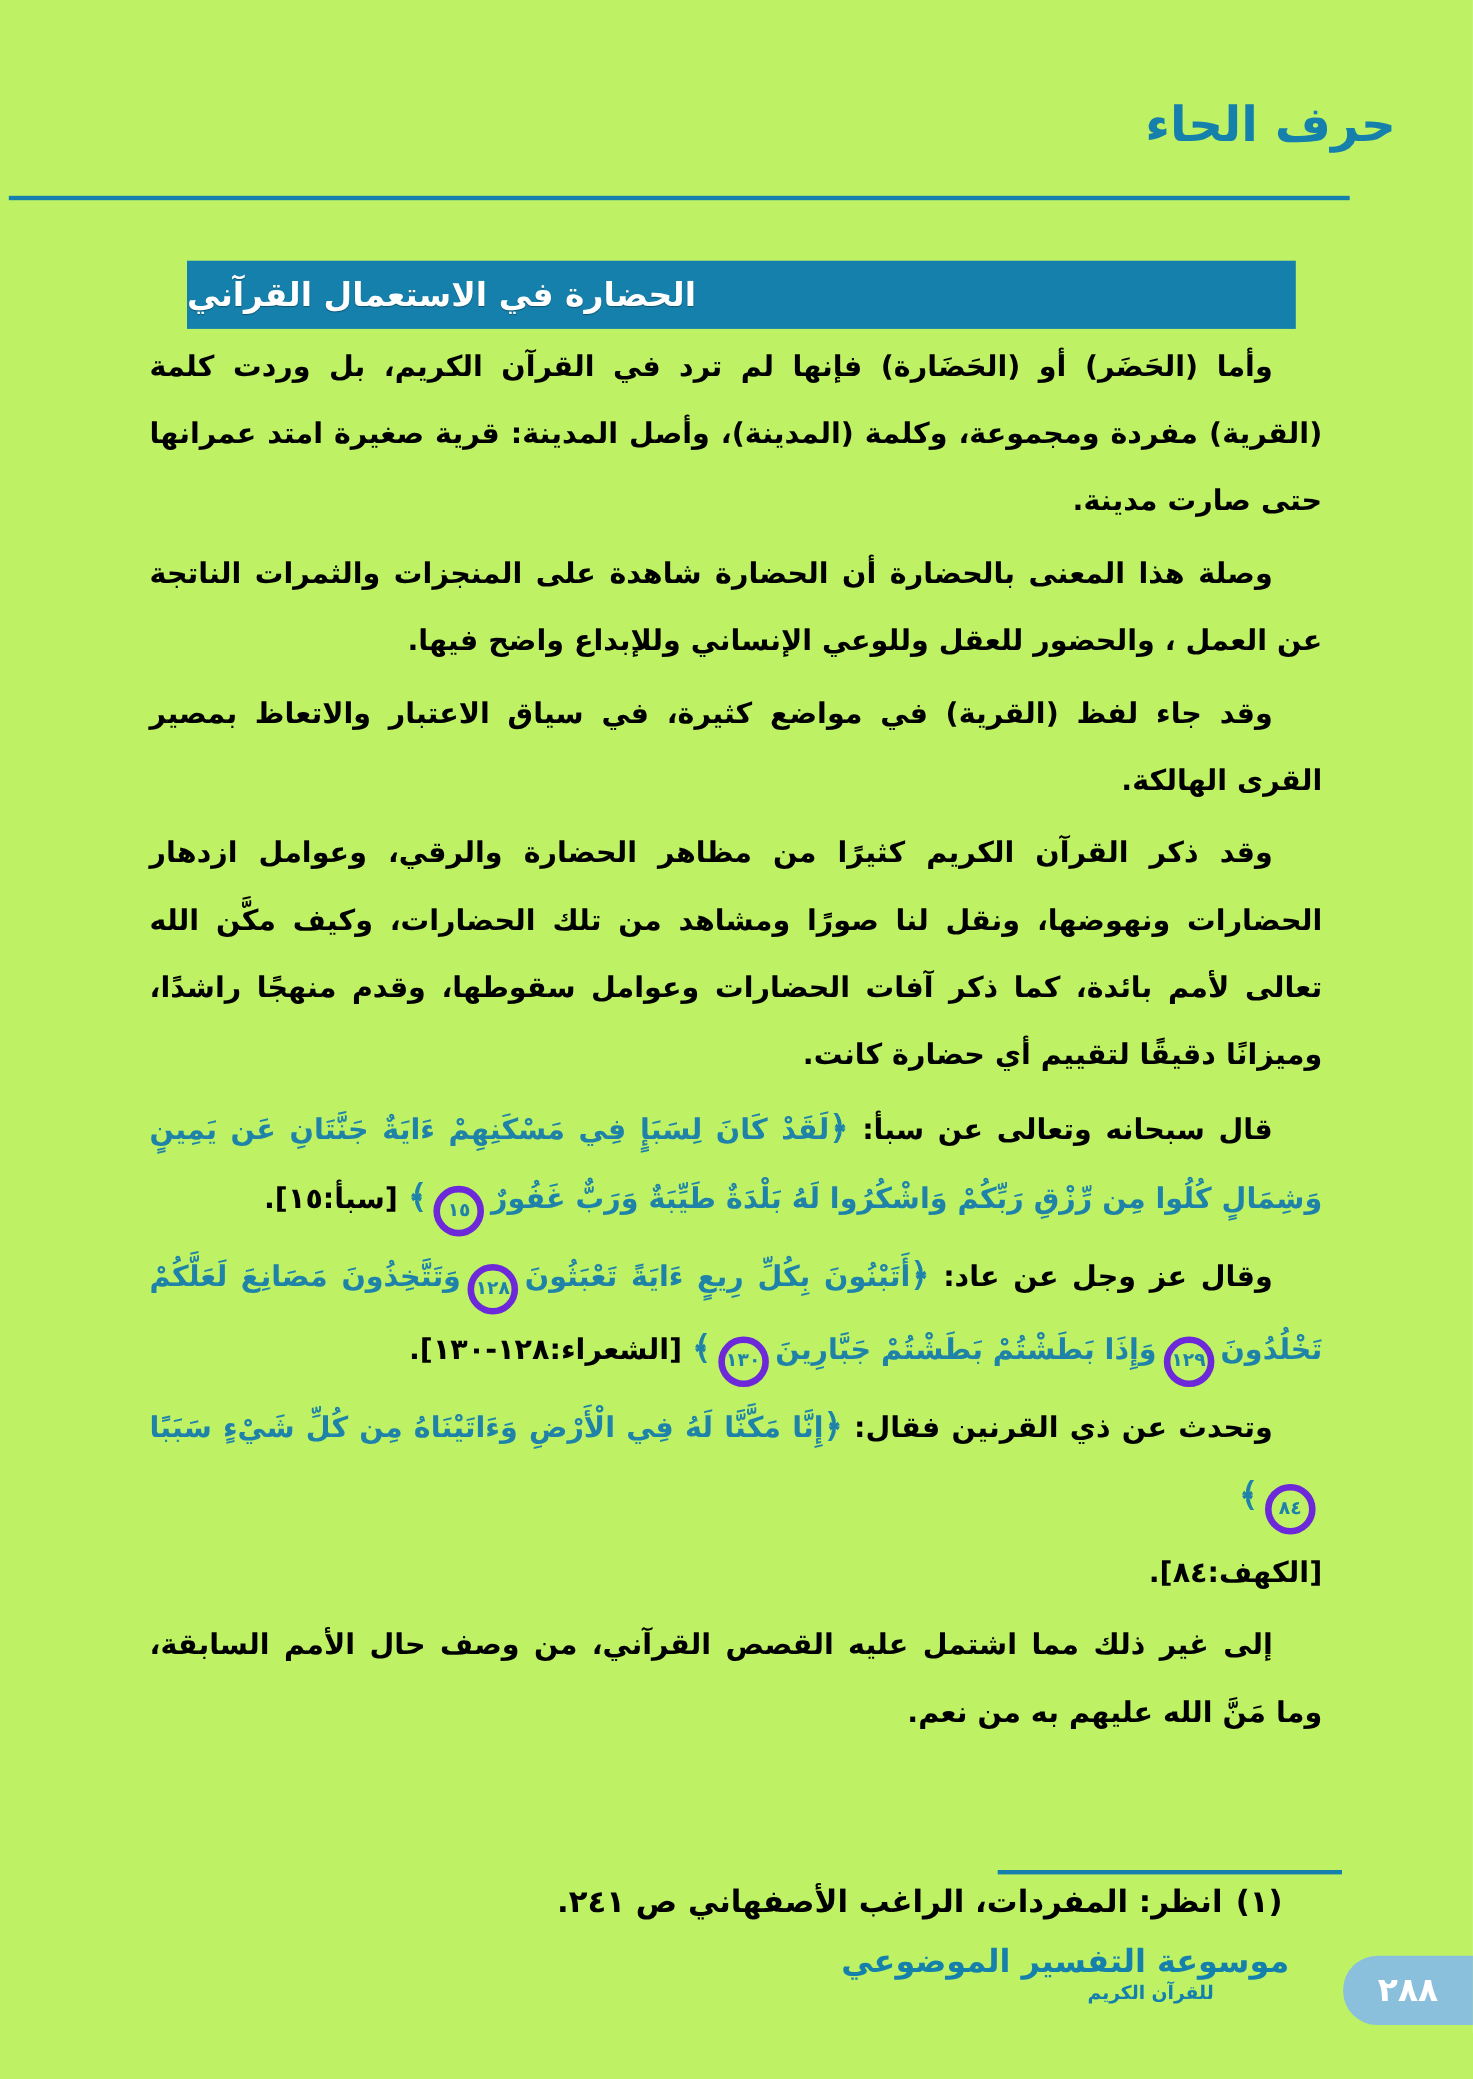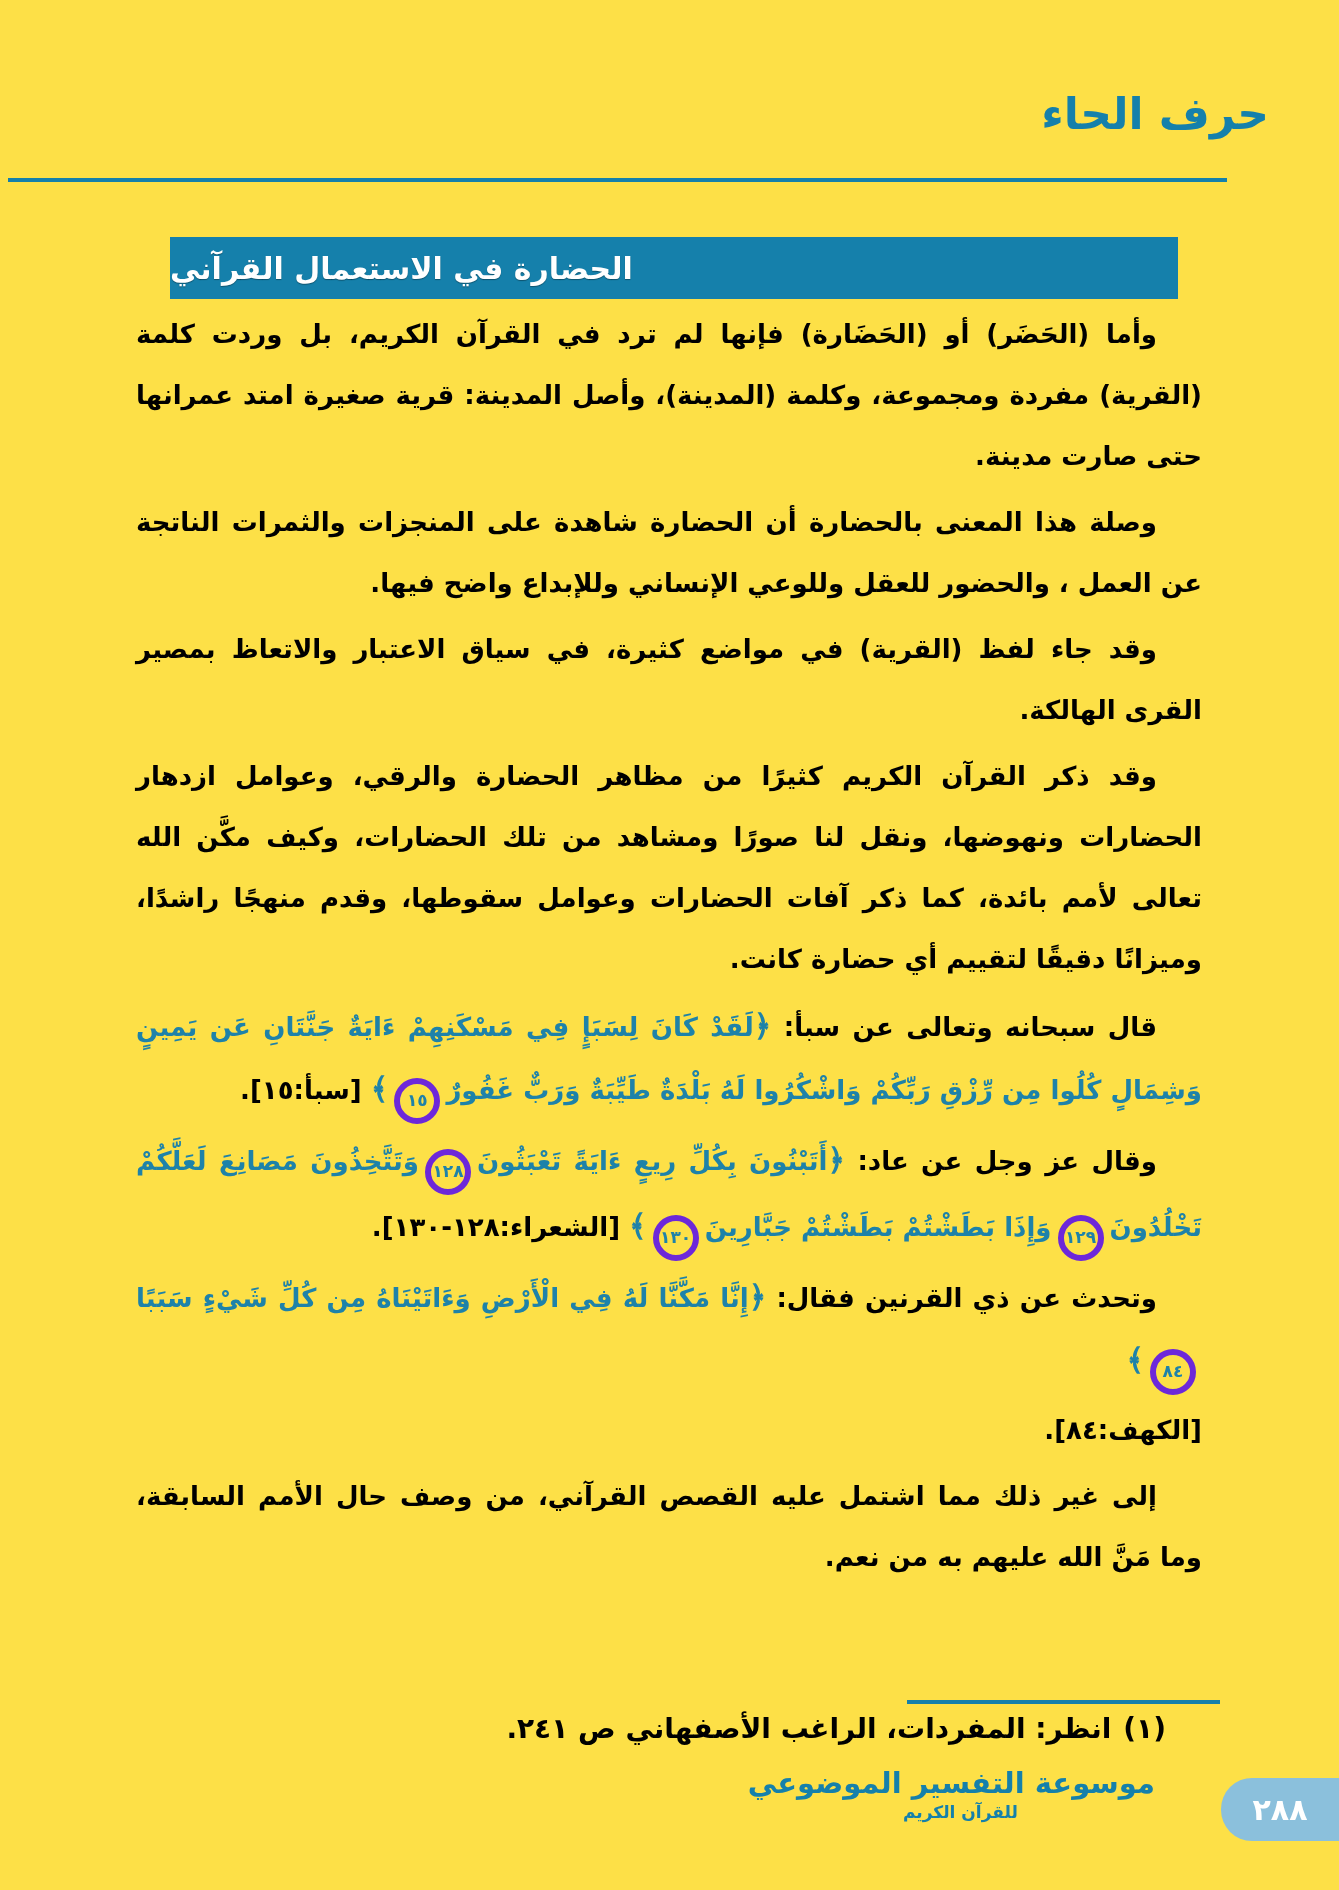--- a/index.html
+++ b/index.html
@@ -1,20 +1,20 @@
 <!DOCTYPE html>
 <html lang="ar" dir="rtl"><head>
 <meta charset="utf-8">
 <style>
   html,body{margin:0;padding:0;background:#ffffff;}
   .page{
     position:relative;
     width:1339px;
     height:1890px;
-    background:#fde047;
+    background:#bef264;
     overflow:hidden;
     font-family:"DejaVu Sans", sans-serif;
     direction:rtl;
   }
   
   .header-calligraphy{
     position:absolute;
     top:88px;
     right:70px;
     color:#1580ab;
@@ -121,23 +121,23 @@
     font-weight:bold;
     color:#000;
     direction:rtl;
     white-space:nowrap;
   }
   .footnote .fn-marker{ margin-left:12px; }
   
   .footer-logo{
     position:absolute;
     top:1766px;
-    right:184px;
+    right:167px;
     width:252px;
-    text-align:left;
+    text-align:center;
     color:#1580ab;
     direction:rtl;
   }
   .footer-logo .logo-line1{
     font-size:29px;
     font-weight:bold;
     white-space:nowrap;
     letter-spacing:-1px;
   }
   .footer-logo .logo-line2{

